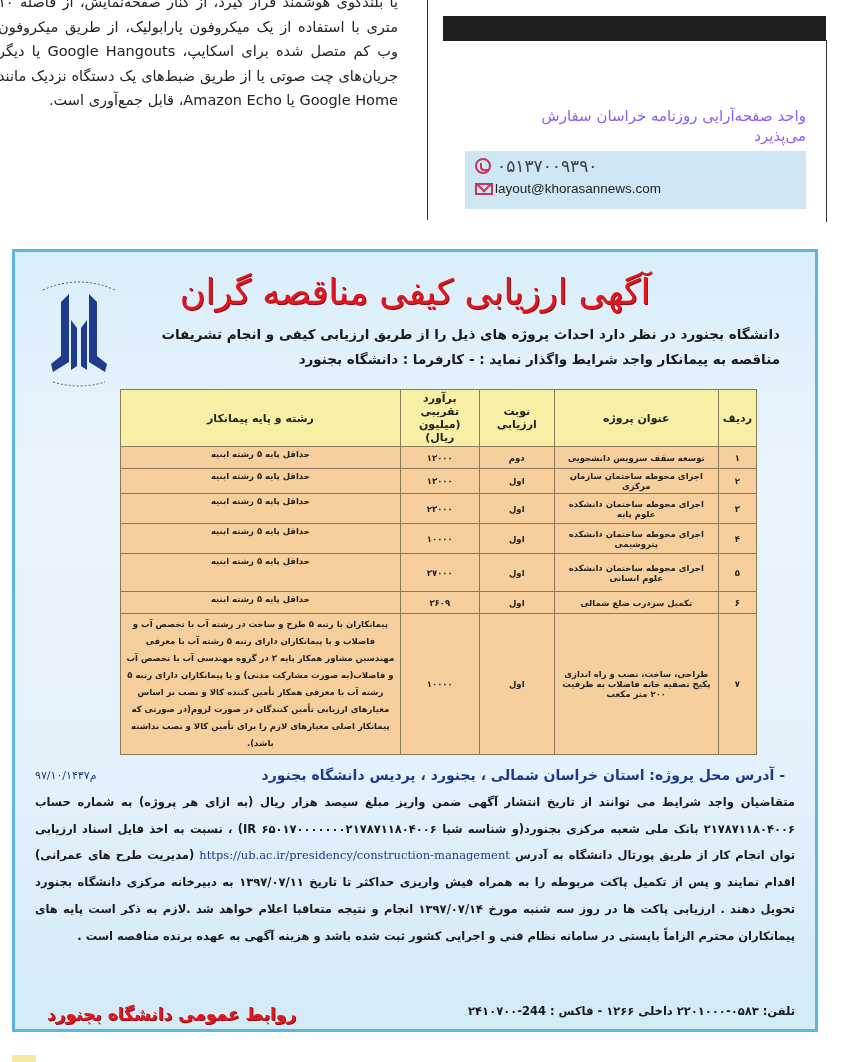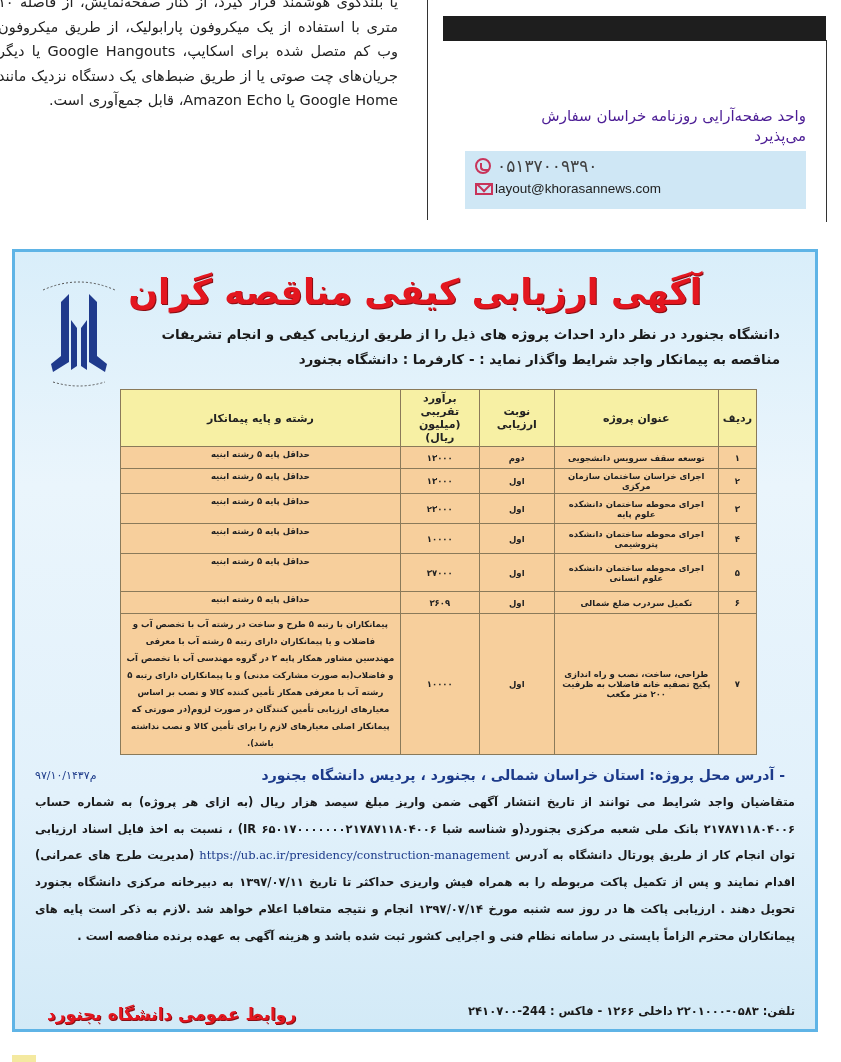--- a/index.html
+++ b/index.html
@@ -6,32 +6,32 @@
   body { width:841px; height:1062px; background:#ffffff; position:relative; overflow:hidden;
          font-family:"DejaVu Sans", sans-serif; color:#1a1a1a; }
   .article { position:absolute; left:0; top:0; width:418px; height:200px; direction:rtl; }
   .article p { margin:0; position:absolute; right:20px; top:-10px; width:400px;
                font-family:"DejaVu Sans", sans-serif; font-size:14.5px; line-height:24.5px; text-align:justify; color:#222; }
   .vline { position:absolute; left:427px; top:0; width:1px; height:220px; background:#333; }
   .vline2 { position:absolute; left:826px; top:40px; width:1px; height:182px; background:#333; }
   .layout-box { position:absolute; left:443px; top:16px; width:383px; height:206px; direction:rtl; }
   .blackbar { position:absolute; left:0; top:0; width:383px; height:25px; background:#1e1e1e; }
   .lb-title { position:absolute; right:20px; top:42px; font-size:29px; color:#222; font-family:"DejaVu Sans", sans-serif; }
-  .lb-sub { position:absolute; right:20px; top:90px; font-size:15px; line-height:20px; color:#4c1d95; width:320px; text-align:right; }
+  .lb-sub { position:absolute; right:20px; top:90px; font-size:15px; line-height:20px; color:#8b5cf6; width:320px; text-align:right; }
   .contact { position:absolute; left:22px; top:135px; width:341px; height:58px; background:#cfe7f5; direction:ltr; }
   .phone { position:absolute; left:10px; top:5px; font-size:17px; color:#404040; letter-spacing:2px; display:flex; align-items:center; gap:6px; }
   .phone-icon { width:16px; height:16px; border:2px solid #c8345a; border-radius:50%; box-sizing:border-box; display:inline-block; position:relative; }
   .phone-icon::after { content:""; position:absolute; left:3px; top:3px; width:6px; height:6px; border-left:2px solid #c8345a; border-bottom:2px solid #c8345a; border-radius:0 0 0 4px; }
   .email { position:absolute; left:10px; top:30px; font-size:13.5px; color:#222; display:flex; align-items:center; gap:2px; font-family:"Liberation Sans", sans-serif; }
   .mail-icon { width:18px; height:12px; border:2px solid #c8345a; box-sizing:border-box; position:relative; display:inline-block; overflow:hidden; }
   .mail-icon::after { content:""; position:absolute; left:1px; top:-7px; width:10px; height:10px; border-right:2px solid #c8345a; border-bottom:2px solid #c8345a; transform:rotate(45deg); }
 
   .ad { position:absolute; left:12px; top:249px; width:806px; height:783px; background:linear-gradient(180deg,#d9eefa 0%,#eaf5fc 30%,#e2f1fb 70%,#d3eaf7 100%);
         border:3px solid #5fb4e6; box-sizing:border-box; direction:rtl; }
-  .ad-title { position:absolute; left:0; right:0; top:20px; text-align:center; font-size:35px; font-weight:bold; color:#e3161f; letter-spacing:0.5px; font-family:"DejaVu Sans", sans-serif; text-shadow:1px 1px 0 #8a0e14; }
+  .ad-title { position:absolute; left:0; right:0; top:20px; text-align:center; font-size:35px; font-weight:normal; color:#e3161f; letter-spacing:0.5px; font-family:"DejaVu Sans", sans-serif; text-shadow:1px 1px 0 #8a0e14; }
   .intro { position:absolute; right:35px; top:70px; width:640px; font-size:13.5px; font-weight:bold; color:#1a1a1a; line-height:25px; text-align:right; }
   .logo { position:absolute; left:18px; top:20px; width:92px; height:120px; }
   .tbl { position:absolute; left:105px; top:137px; width:637px; border-collapse:collapse; direction:rtl; font-size:8.5px; font-weight:bold; }
   .tbl td, .tbl th { border:1px solid #8a7a5a; text-align:center; padding:2px 4px; color:#222; }
   .tbl th { background:#f7f0a4; height:44px; font-size:11px; }
   .tbl td { background:#f7cf9c; }
   .addr { position:absolute; right:30px; top:515px; font-size:14px; font-weight:bold; color:#1c3a8a; }
   .code { position:absolute; left:20px; top:517px; font-size:11px; color:#1c3a8a; direction:ltr; }
   .body-text { position:absolute; right:20px; left:20px; top:537px; font-size:11.5px; font-weight:bold; line-height:26.7px; text-align:justify; text-align-last:right; color:#1a1a1a; }
   .body-text .url { color:#1c3a8a; font-family:"DejaVu Serif", serif; font-weight:normal; direction:ltr; unicode-bidi:embed; }
@@ -90,21 +90,21 @@
     <tbody id="tbody">
         <tr style="height: 22px;">
           <td>۱</td>
           <td>توسعه سقف سرویس دانشجویی</td>
           <td>دوم</td>
           <td>۱۳۰۰۰</td>
           <td style="vertical-align: top;">حداقل پایه ۵ رشته ابنیه</td>
         </tr>
         <tr style="height: 22px;">
           <td>۲</td>
-          <td>اجرای خراسان ساختمان سازمان مرکزی</td>
+          <td>اجرای محوطه ساختمان سازمان مرکزی</td>
           <td>اول</td>
           <td>۱۳۰۰۰</td>
           <td style="vertical-align: top;">حداقل پایه ۵ رشته ابنیه</td>
         </tr>
         <tr style="height: 30px;">
           <td>۳</td>
           <td>اجرای محوطه ساختمان دانشکده علوم پایه</td>
           <td>اول</td>
           <td>۲۳۰۰۰</td>
           <td style="vertical-align: top;">حداقل پایه ۵ رشته ابنیه</td>

